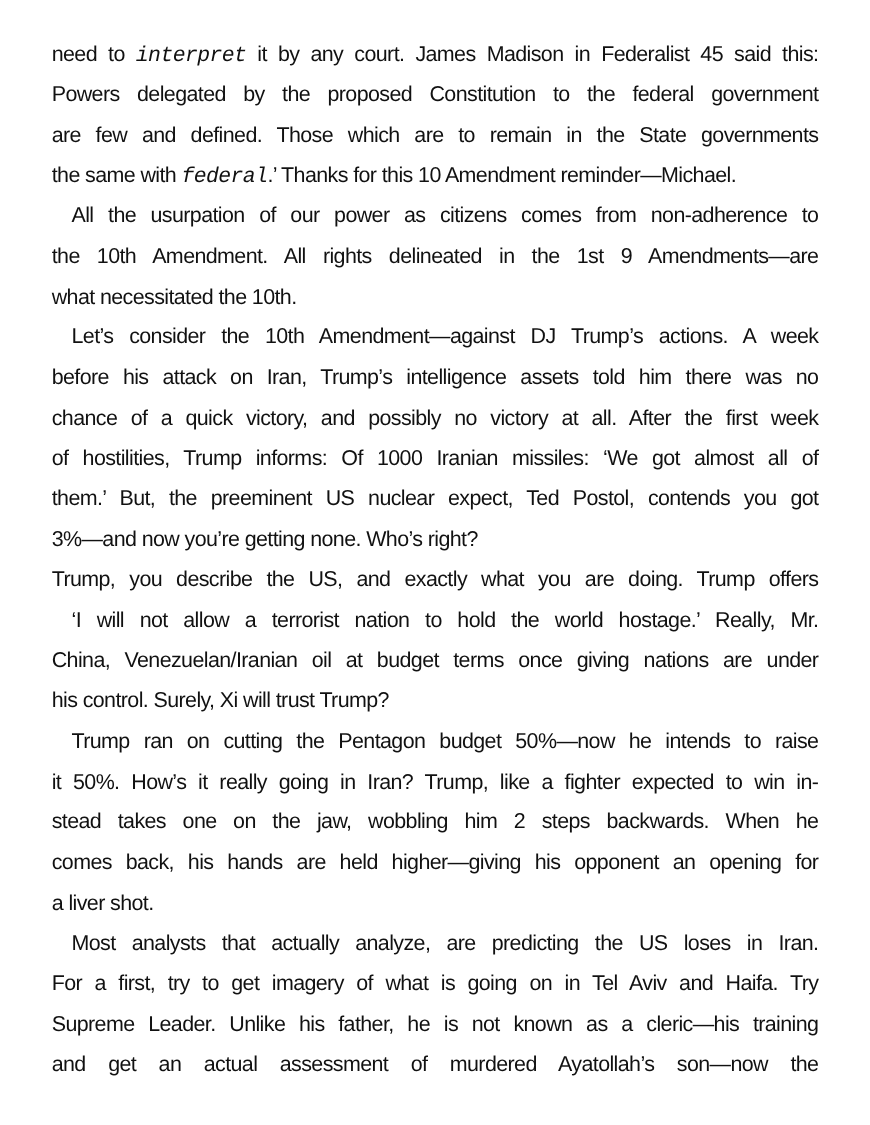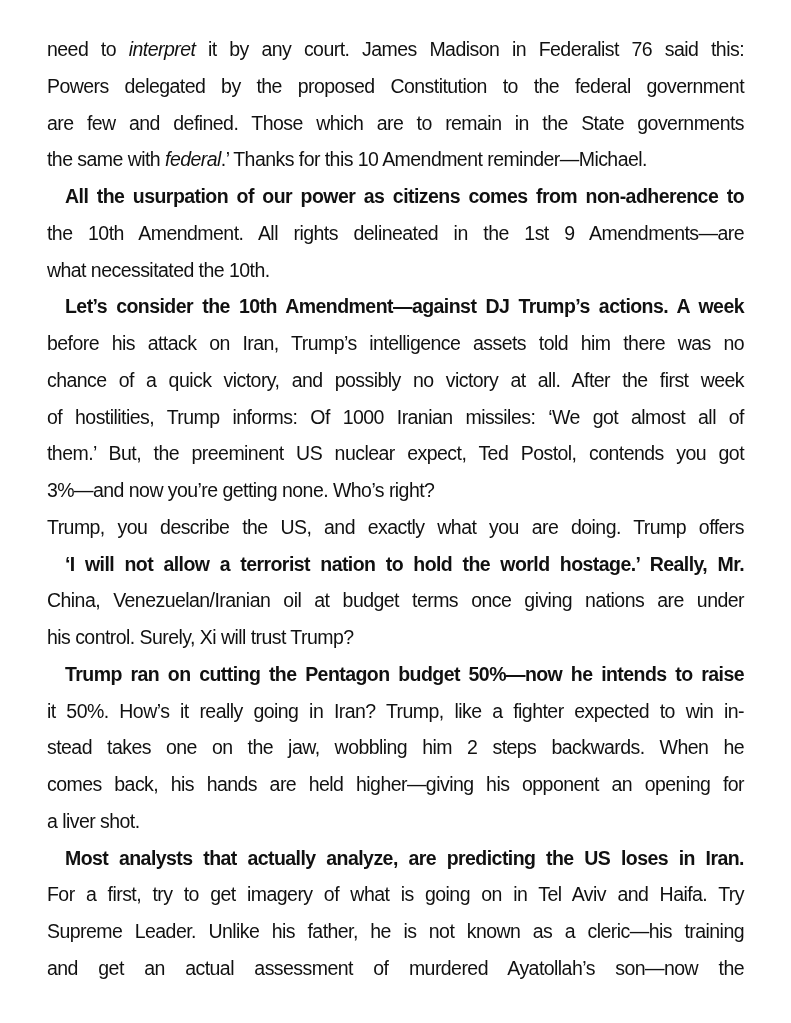--- a/index.html
+++ b/index.html
@@ -11,30 +11,30 @@
   }
   .line {
     height: 36.75px; line-height: 36.75px;
     font-size: 19.5px;
     white-space: nowrap;
     text-align: justify; text-align-last: justify;
     letter-spacing: -0.55px;
     word-spacing: 0px;
   }
   .line.last { text-align-last: left; }
-  .line.indent { padding-left: 18px; font-weight: bold; }
+  .line.indent { padding-left: 18px; }
   .line .s { display: inline; margin-top: 36px; }
-  em { font-style: italic; }
+  em { font-style: italic; font-family: Liberation Mono, monospace; }
 </style>
 </head>
 <body>
 
 <div class="page" id="page">
     <div>
-      <div class="line"><span class="s">need to </span><em class="s">interpret</em><span class="s"> it by any court.  James Madison in Federalist 76 said this:</span></div>
+      <div class="line"><span class="s">need to </span><em class="s">interpret</em><span class="s"> it by any court.  James Madison in Federalist 45 said this:</span></div>
       <div class="line"><span class="s">Powers delegated by the proposed Constitution to the federal government</span></div>
       <div class="line"><span class="s">are few and defined. Those which are to remain in the State governments</span></div>
       <div class="line last"><span class="s">the same with </span><em class="s">federal</em><span class="s">.’ Thanks for this 10 Amendment reminder—Michael.</span></div>
     </div>
     <div>
       <div class="line indent"><span class="s">All the usurpation of our power as citizens comes from non-adherence to</span></div>
       <div class="line"><span class="s">the 10th Amendment. All rights delineated in the 1st 9 Amendments—are</span></div>
       <div class="line last"><span class="s">what necessitated the 10th.</span></div>
     </div>
     <div>

